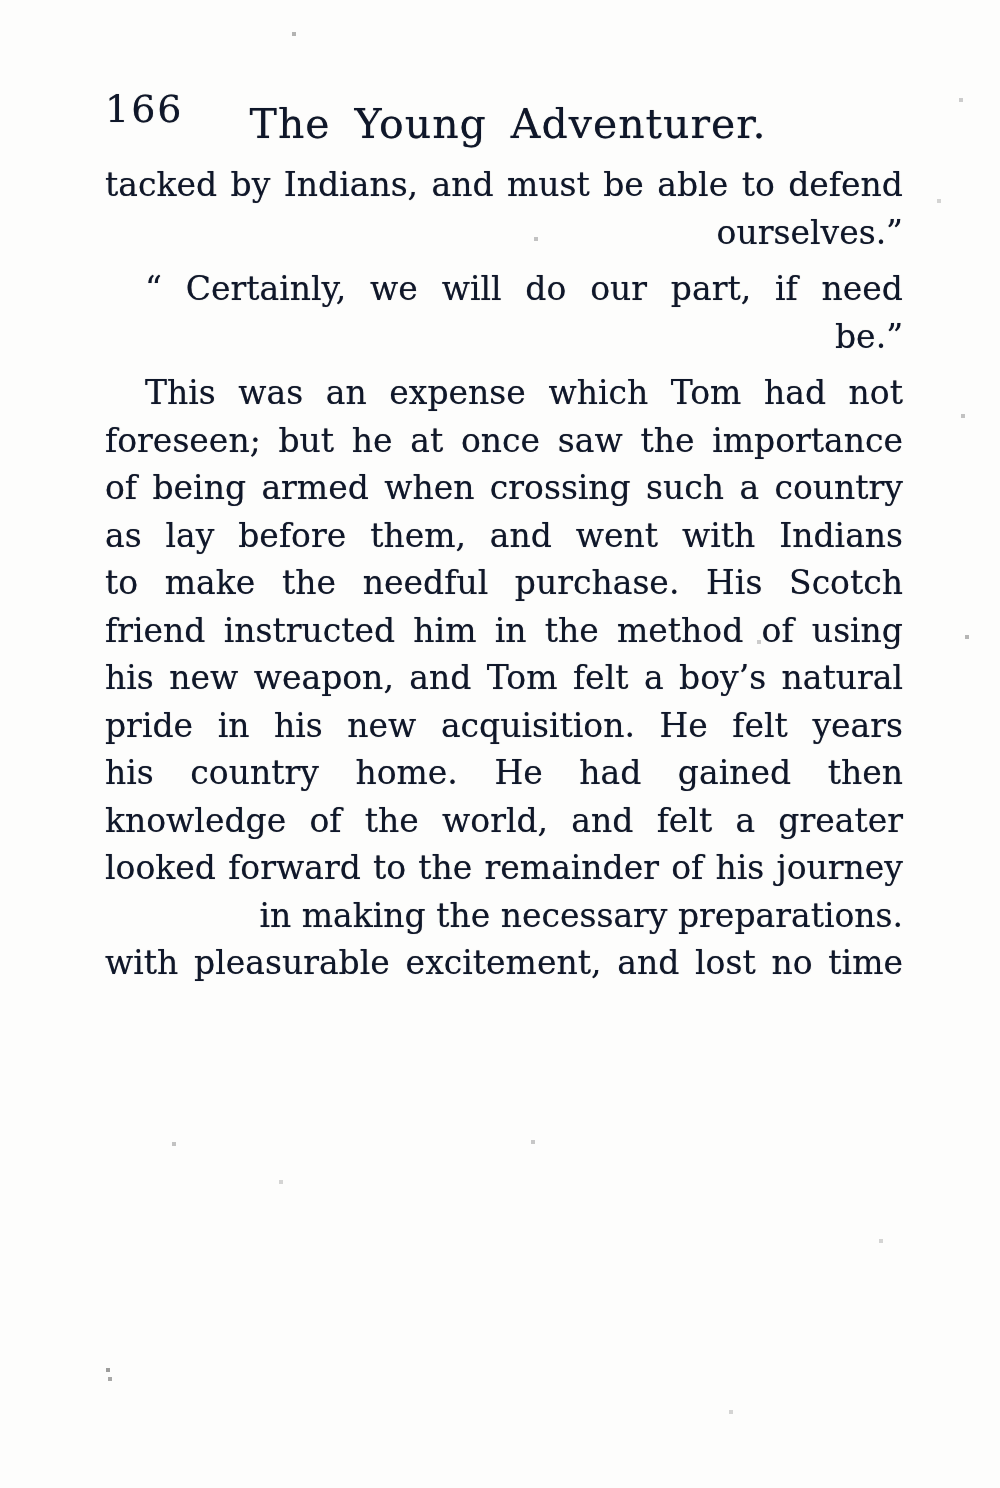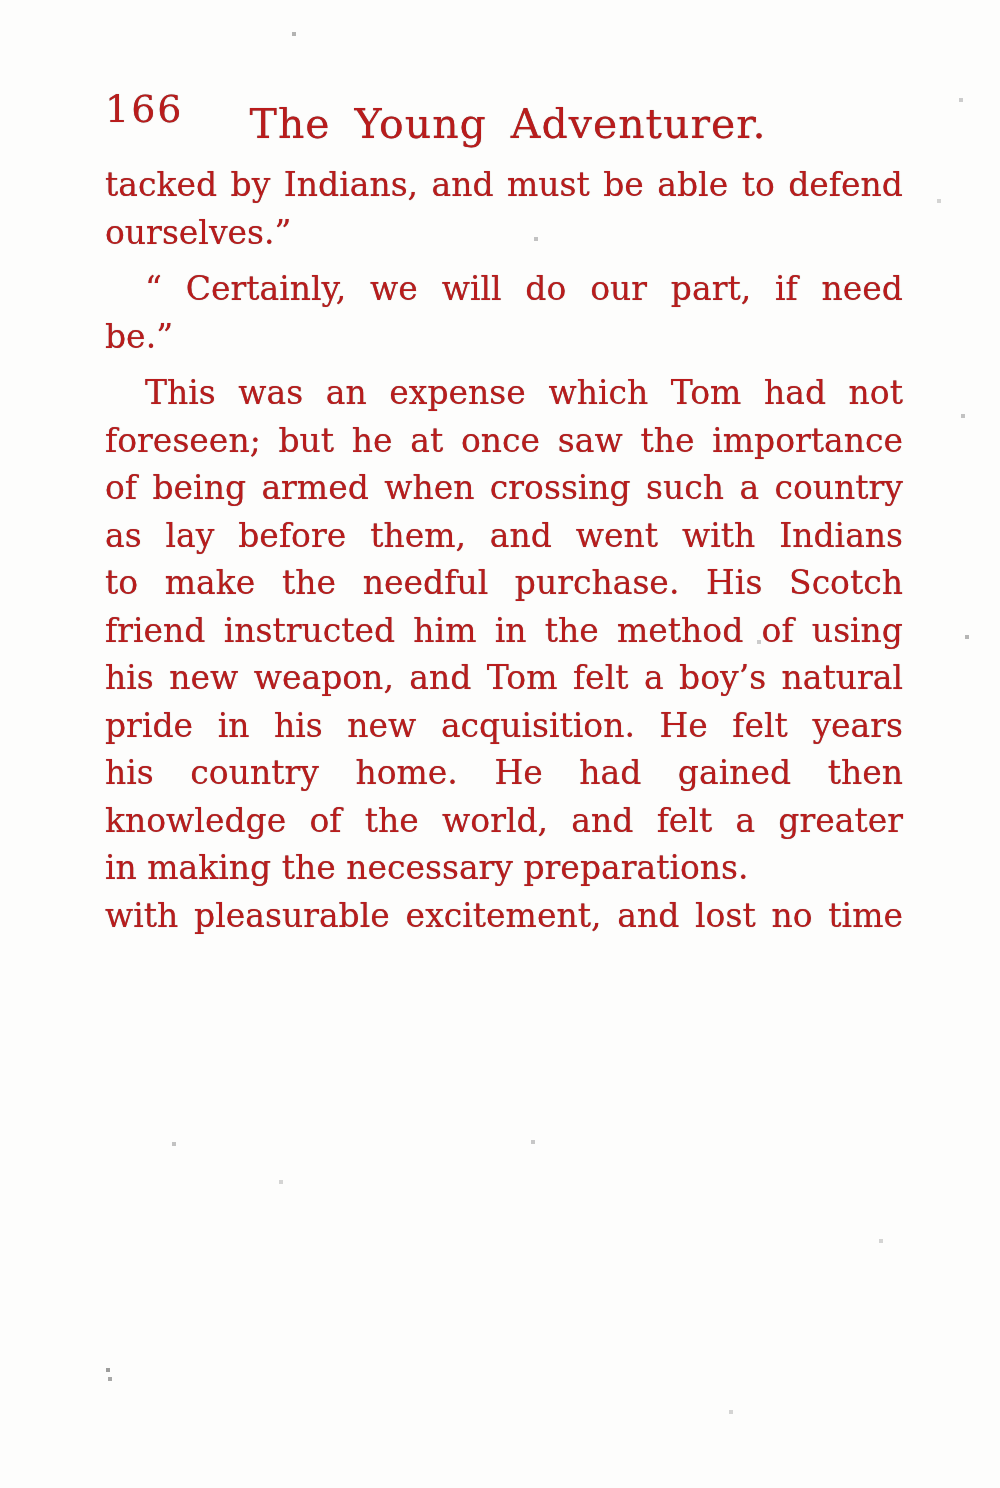--- a/index.html
+++ b/index.html
@@ -2,21 +2,21 @@
 <html><head>
 <meta charset="utf-8">
 <style>
   html, body { margin: 0; padding: 0; }
   .page {
     position: relative;
     width: 1000px;
     height: 1488px;
     background: #fdfdfc;
     font-family: "DejaVu Serif", serif;
-    color: #b91c1c;
+    color: #0f172a;
     overflow: hidden;
   }
   .header {
     position: absolute;
     top: 84px;
     left: 105px;
     width: 806px;
     height: 52px;
   }
   .page-number {
@@ -39,21 +39,21 @@
     position: absolute;
     top: 161px;
     left: 105px;
     width: 806px;
     font-size: 33px;
     line-height: 47.5px;
     text-shadow: 0 0 0.7px rgba(20,20,20,0.6);
   }
   .paragraph { margin: 0 8px 9px 0; }
   .line.justify { text-align: justify; text-align-last: justify; }
-  .line.plain { text-align: left; }
+  .line.plain { text-align: right; }
   .line.indent { text-indent: 40px; }
   
   .noise {
     position: absolute;
     top: 0; left: 0;
     width: 2px; height: 2px;
     background: transparent;
     box-shadow:
       293px 33px 0 1px rgba(40,40,40,0.35),
       960px 99px 0 1px rgba(60,60,60,0.25),
@@ -93,17 +93,18 @@
         <div class="line justify indent">This was an expense which Tom had not</div>
         <div class="line justify">foreseen; but he at once saw the importance</div>
         <div class="line justify">of being armed when crossing such a country</div>
         <div class="line justify">as lay before them, and went with Indians</div>
         <div class="line justify">to make the needful purchase. His Scotch</div>
         <div class="line justify">friend instructed him in the method of using</div>
         <div class="line justify">his new weapon, and Tom felt a boy’s natural</div>
         <div class="line justify">pride in his new acquisition. He felt years</div>
         <div class="line justify">his country home. He had gained then</div>
         <div class="line justify">knowledge of the world, and felt a greater</div>
+        <div class="line justify">looked forward to the remainder of his journey</div>
         <div class="line plain">in making the necessary preparations.</div>
         <div class="line justify">with pleasurable excitement, and lost no time</div>
       </div>
     </div>
 </div>
 
 </body></html>

